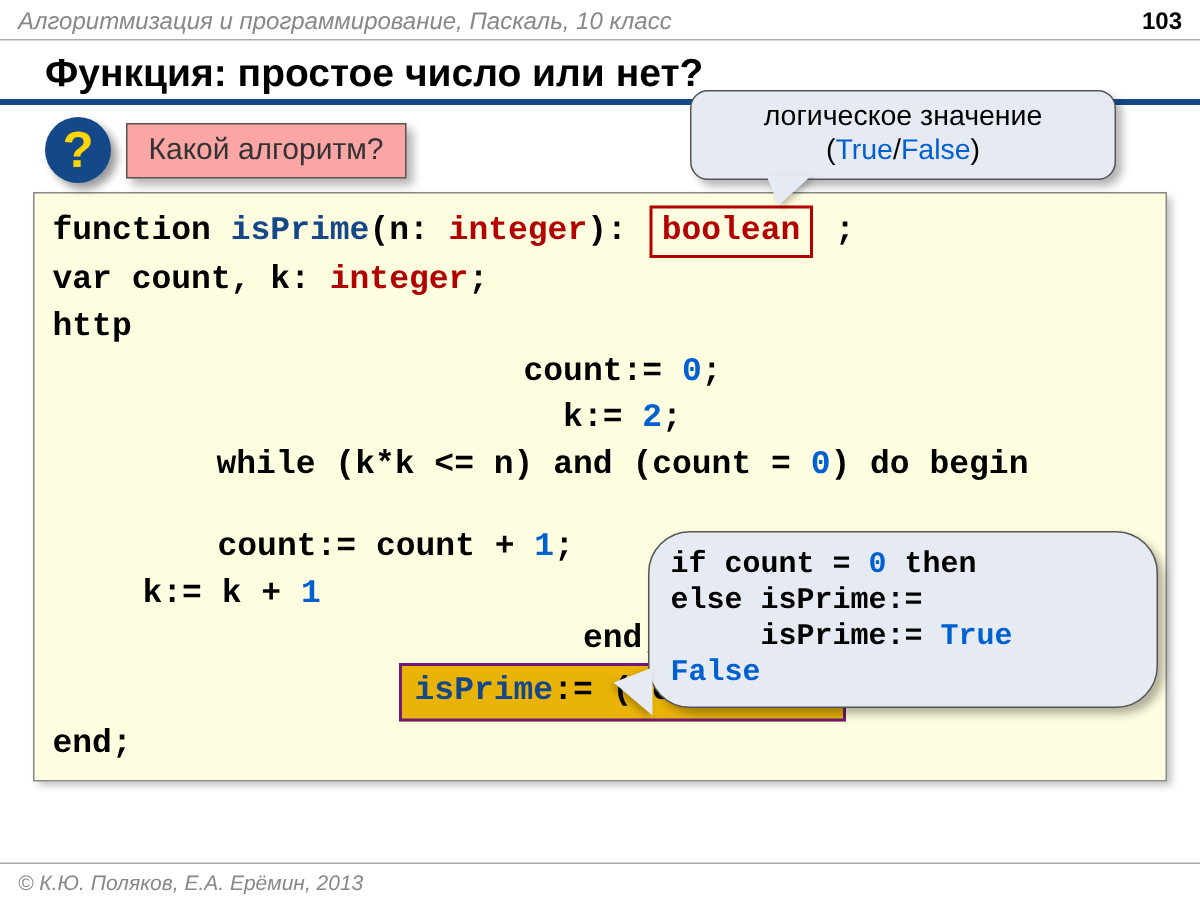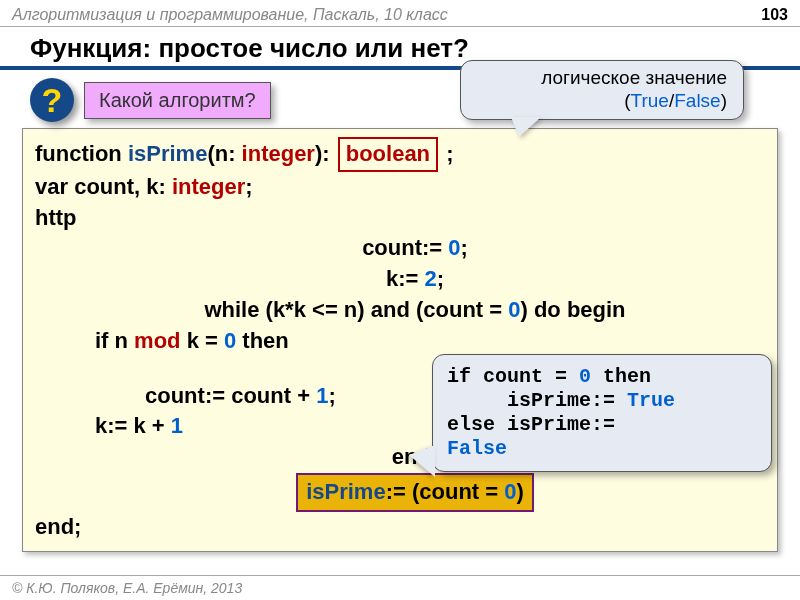--- a/index.html
+++ b/index.html
@@ -35,55 +35,55 @@
     gap: 10px;
     margin: 8px 0 6px 30px;
   }
   .qmark {
     width: 44px; height: 44px; border-radius: 50%;
     background: #154889; color: #ffd600; font-size: 34px;
     font-weight: bold; display: flex; align-items: center;
     justify-content: center; box-shadow: 4px 4px 6px rgba(0,0,0,0.4);
   }
   .qbox {
-    background: #f0abfc; border: 1px solid #555;
+    background: #fca5a5; border: 1px solid #555;
     box-shadow: 4px 4px 6px rgba(0,0,0,0.3);
     padding: 6px 14px; font-size: 20px; color: #333;
   }
   .callout {
     position: absolute;
     background: #e6eaf2; border: 1px solid #555;
     border-radius: 12px; box-shadow: 4px 4px 6px rgba(0,0,0,0.3);
-    padding: 6px 16px; font-size: 19px; text-align: right;
+    padding: 6px 16px; font-size: 19px; text-align: center;
     line-height: 1.2;
   }
   .callout .tail {
     position: absolute; width: 0; height: 0;
   }
   .callout1 { top: 60px; left: 460px; width: 250px; }
   .callout1 .tail {
     left: 50px; bottom: -18px;
     border-left: 8px solid transparent;
     border-right: 22px solid transparent;
     border-top: 20px solid #e6eaf2;
     filter: drop-shadow(2px 2px 2px rgba(0,0,0,0.25));
   }
-  .callout2 { top: 354px; left: 432px; width: 310px; font-family: "Courier New", monospace; font-weight: bold; text-align: left; font-size: 20px; padding: 10px 14px; }
+  .callout2 { top: 354px; left: 432px; width: 310px; font-family: "Courier New", monospace; font-weight: bold; text-align: left; font-size: 20px; padding: 10px 14px; border-radius: 28px; }
   .callout2 .tail {
     left: -24px; top: 90px;
     border-top: 10px solid transparent;
     border-bottom: 22px solid transparent;
     border-right: 26px solid #e6eaf2;
     filter: drop-shadow(-2px 2px 2px rgba(0,0,0,0.25));
   }
   .codebox {
     margin: 4px 22px 0 22px;
     background: #fffde0; border: 1px solid #888;
     box-shadow: 3px 3px 5px rgba(0,0,0,0.25);
-    font-family: Liberation Sans, sans-serif;
+    font-family: Liberation Mono, monospace;
     font-weight: bold; font-size: 22px; line-height: 1.4;
     padding: 8px 12px; color: #000;
   }
   .fn   { color: #154889; }
   .type { color: #b30000; }
   .num  { color: #0060d0; }
   .op   { color: #b30000; }
   .tf   { color: #0060d0; }
   .boxed {
     display: inline-block; border: 2px solid #b30000;
@@ -134,40 +134,37 @@
   <div>
       <span class="ind1"><span>count:= </span><span class="num">0</span><span>;</span></span>
     </div>
   <div>
       <span class="ind1"><span>k:= </span><span class="num">2</span><span>;</span></span>
     </div>
   <div>
       <span class="ind1"><span>while (k*k &lt;= n) and (count = </span><span class="num">0</span><span>) do begin</span></span>
     </div>
   <div>
-      <span class="ind2"><span>if n </span><span class="op">mod</span><span> k = </span><span class="num">0</span><span> then</span></span>
-    </div>
-  <div>
       <span class="ind3"><span>count:= count + </span><span class="num">1</span><span>;</span></span>
     </div>
   <div>
       <span class="ind2"><span>k:= k + </span><span class="num">1</span></span>
     </div>
   <div>
       <span class="ind1">end;</span>
     </div>
   <div>
       <span class="ind1"><span class="boxed2"><span class="fn">isPrime</span><span>:= (count = </span><span class="num">0</span><span>)</span></span></span>
     </div>
   <div>end;</div>
 </div>
 
 <div class="callout callout2">
   <div><span>if count = </span><span class="num">0</span><span> then</span></div>
+  <div>else isPrime:=</div>
   <div style="padding-left:60px;"><span>isPrime:= </span><span class="tf">True</span></div>
-  <div>else isPrime:=</div>
   <div class="tf">False</div>
   <div class="tail"></div>
 </div>
 
 <div class="footer">
   <span>© К.Ю. Поляков, Е.А. Ерёмин, 2013</span>
 </div>
 
 </body></html>

